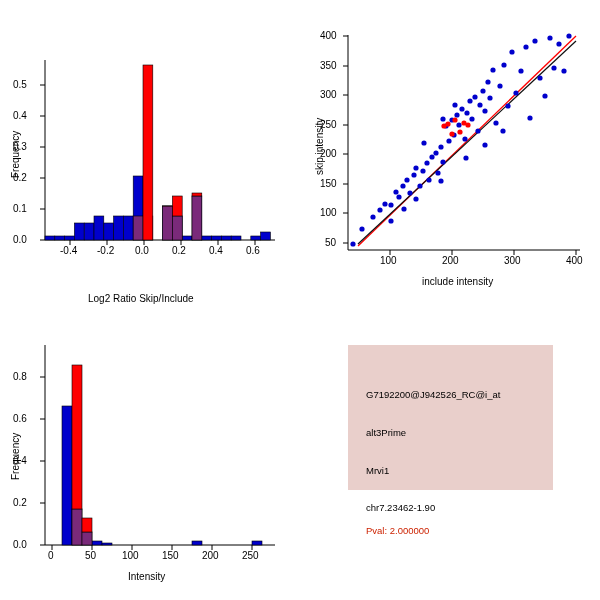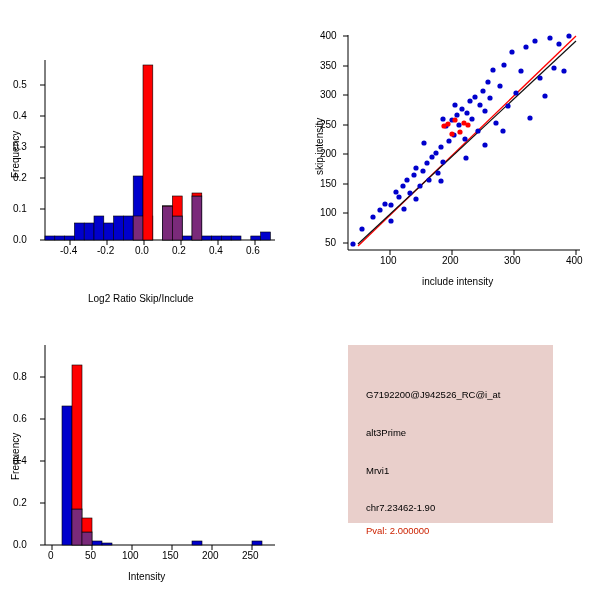--- a/index.html
+++ b/index.html
@@ -287,21 +287,21 @@
     <div class="tick" style="position:absolute;left:13px;top:239px;">0.0</div>
     <div class="tick" style="position:absolute;left:13px;top:197px;">0.2</div>
     <div class="tick" style="position:absolute;left:13px;top:155px;">0.4</div>
     <div class="tick" style="position:absolute;left:13px;top:113px;">0.6</div>
     <div class="tick" style="position:absolute;left:13px;top:71px;">0.8</div>
 
     <div class="axlabel" style="position:absolute;left:128px;top:271px;">Intensity</div>
     <div class="axlabel vert" style="position:absolute;left:10px;top:180px;transform:rotate(-90deg);">Frequency</div>
   </div>
 
-  <div class="panel infobox" style="left:348px;top:345px;width:205px;height:178px;">
+  <div class="panel infobox" style="left:348px;top:345px;width:205px;height:145px;">
     <div class="infotext" style="position:absolute;left:18px;top:44px;">G7192200@J942526_RC@i_at</div>
     <div class="infotext" style="position:absolute;left:18px;top:82px;">alt3Prime</div>
     <div class="infotext" style="position:absolute;left:18px;top:120px;">Mrvi1</div>
     <div class="infotext" style="position:absolute;left:18px;top:157px;">chr7.23462-1.90</div>
     <div class="infotext pval" style="position:absolute;left:18px;top:180px;">Pval: 2.000000</div>
   </div>
 
 </div>
 
 </body></html>

